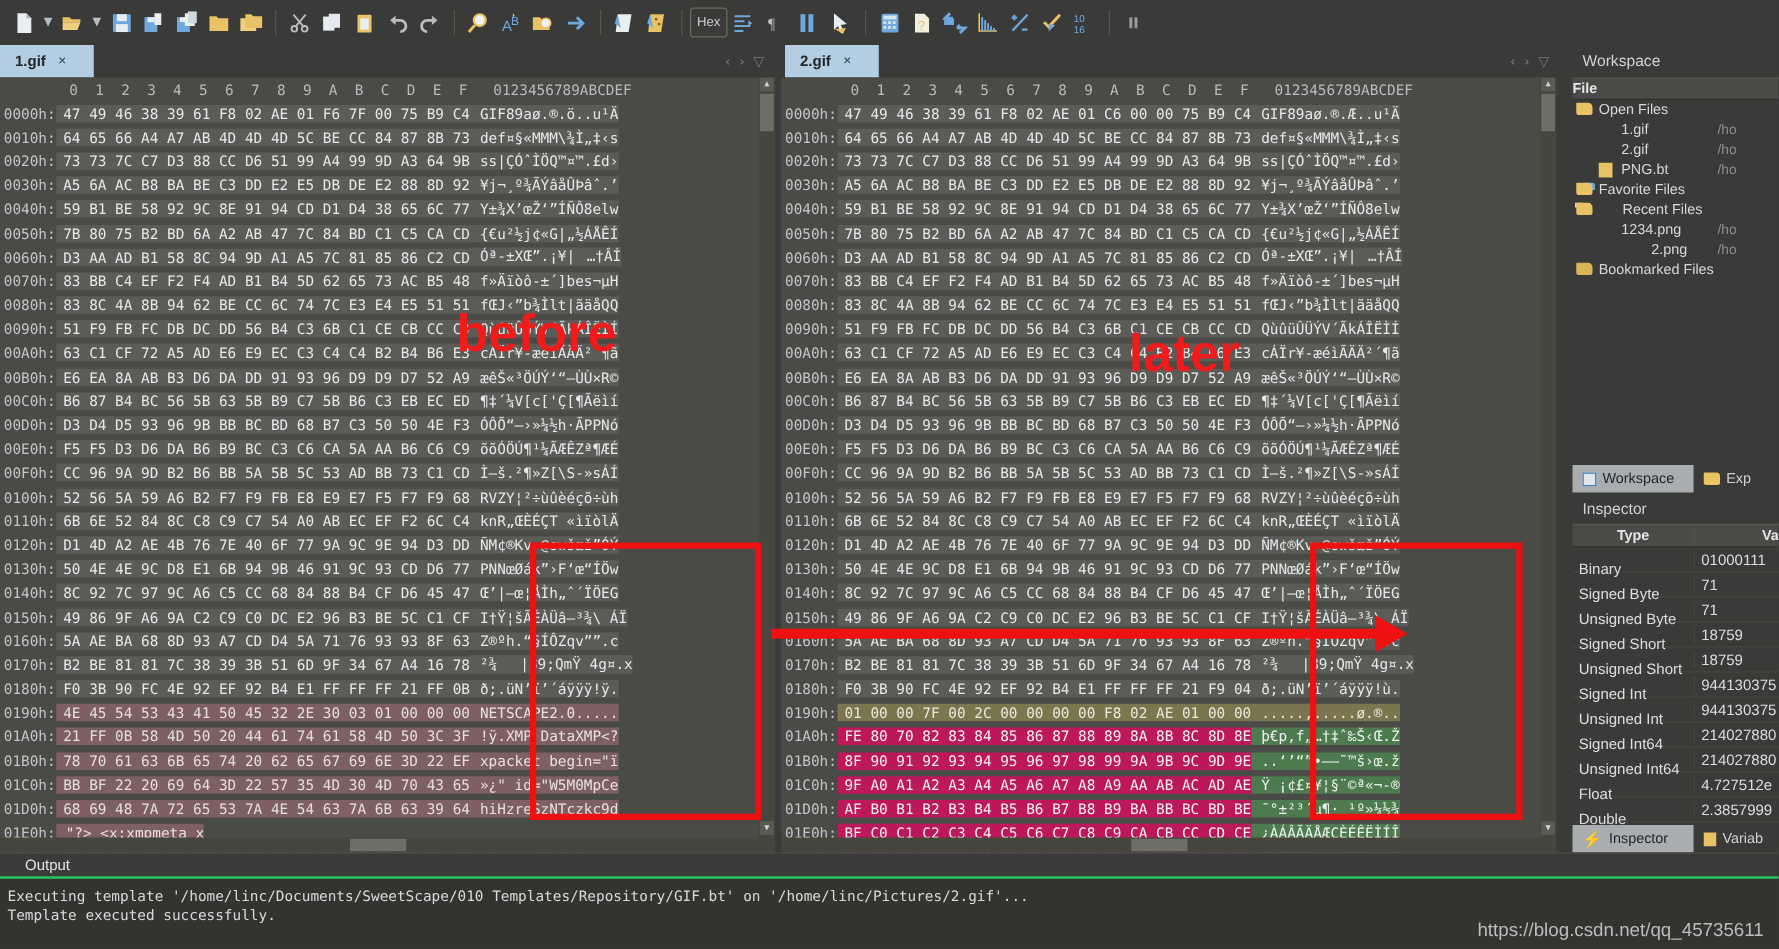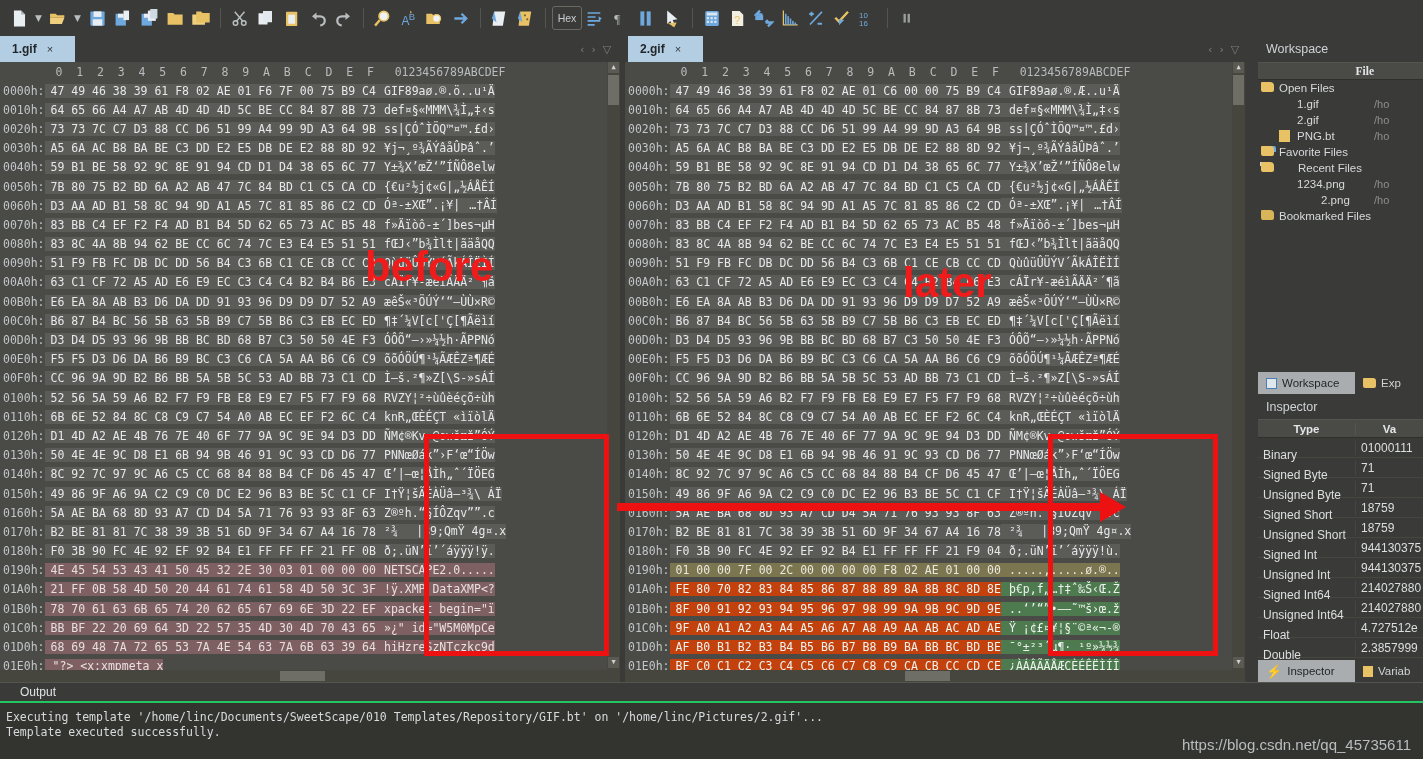--- a/index.html
+++ b/index.html
@@ -65,21 +65,21 @@
     color: #b8bcbe; font-size: 11.5px; white-space: pre;
     display: flex; align-items: center;
   }
   .hx-body { position: absolute; left: 0; top: 19px; width: 100%; }
   .hx-row { height: 19.2px; display: flex; align-items: center; white-space: pre; font-size: 11.5px; }
   .hx-row .off { color: #c2c6c8; padding-left: 3px; }
   .hx-row .bytes { padding-left: 6px; letter-spacing: 0px; }
   .hx-row .ascii { padding-left: 8px; }
   .b-grey  { background: #5b5b57; color: #e6e8ea; }
   .b-red   { background: #7e5f62; color: #e6dede; }
-  .b-green { background: #c2410c; color: #eef2ee; }
+  .b-green { background: #be185d; color: #eef2ee; }
   .b-olive { background: #7b7550; color: #eae8dc; }
   .a-grey  { background: #5b5b57; color: #e6e8ea; }
   .a-red   { background: #7e5f62; color: #e9e0e0; }
   .a-green { background: #4d7a4e; color: #eef2ee; }
   .a-olive { background: #7b7550; color: #eae8dc; }
 
   
   .vscroll {
     position: absolute; right: 0; top: 0; width: 13px; height: 100%;
     background: #46463f;
@@ -110,21 +110,21 @@
     position: absolute; right: 0; top: 36px; width: 165px; height: 645px;
     background: #3a3a38;
   }
   .sb-title { color: #cfd3d6; font-size: 12.5px; padding: 6px 0 6px 8px; font-family: "Liberation Sans", sans-serif;}
   .sb-colhead {
     height: 18px; background: #4a4a47; color: #e3e6e8; font-size: 11.5px;
     display: flex; align-items: center; font-weight: 700;
     font-family: "Liberation Sans", sans-serif;
     border-top: 1px solid #55554f; border-bottom: 1px solid #2f2f2c;
   }
-  .sb-colhead .c1 { width: 116px; text-align: right; font-family: Liberation Serif, serif; }
+  .sb-colhead .c1 { width: 116px; text-align: left; }
   .sb-colhead .c2 { flex: 1; text-align: center; border-left: 1px solid #55554f; }
   .sb-row {
     height: 16px; display: flex; align-items: center;
     color: #d6d9db; font-size: 11.5px; font-family: "Liberation Sans", sans-serif;
   }
   .sb-row .nm { display: flex; align-items: center; gap: 4px; width: 116px; overflow: hidden; white-space: nowrap;}
   .sb-row .pth { flex: 1; color: #8b8f91; overflow: hidden; white-space: nowrap; font-size: 11px;}
   .sb-ico { width: 14px; height: 13px; flex: 0 0 auto; }
 
   .sb-tabs { position: absolute; left: 0; top: 336px; width: 165px; height: 22px; display: flex; }
@@ -136,21 +136,21 @@
   .sb-tab.inactive { background: #3a3a38; color: #cfd3d6; }
 
   #inspector { position: absolute; left: 0; top: 360px; width: 165px; }
   .insp-title { color: #cfd3d6; font-size: 12.5px; padding: 4px 0 5px 8px; font-family: "Liberation Sans", sans-serif;}
   .insp-head {
     height: 19px; background: #4a4a47; color: #e3e6e8; font-size: 11.5px; font-weight: 700;
     display: flex; align-items: center; font-family: "Liberation Sans", sans-serif;
     border-top: 1px solid #55554f; border-bottom: 1px solid #2f2f2c;
   }
   .insp-head .h1 { width: 97px; text-align: center; }
-  .insp-head .h2 { flex: 1; text-align: center; border-left: 1px solid #55554f; }
+  .insp-head .h2 { flex: 1; text-align: right; border-left: 1px solid #55554f; }
   .insp-row {
     height: 20px; display: flex; align-items: center; font-size: 12px;
     color: #dcdfe1; font-family: "Liberation Sans", sans-serif;
     border-bottom: 1px solid #46463f;
   }
   .insp-row .t { width: 97px; padding-left: 5px; white-space: nowrap; overflow: hidden; margin-top: 14px;}
   .insp-row .v { flex: 1; padding-left: 5px; border-left: 1px solid #46463f; white-space: nowrap; overflow: hidden;}
 
   .bottom-tabs { position: absolute; right: 0; top: 660px; width: 165px; height: 22px; display: flex; }
 

